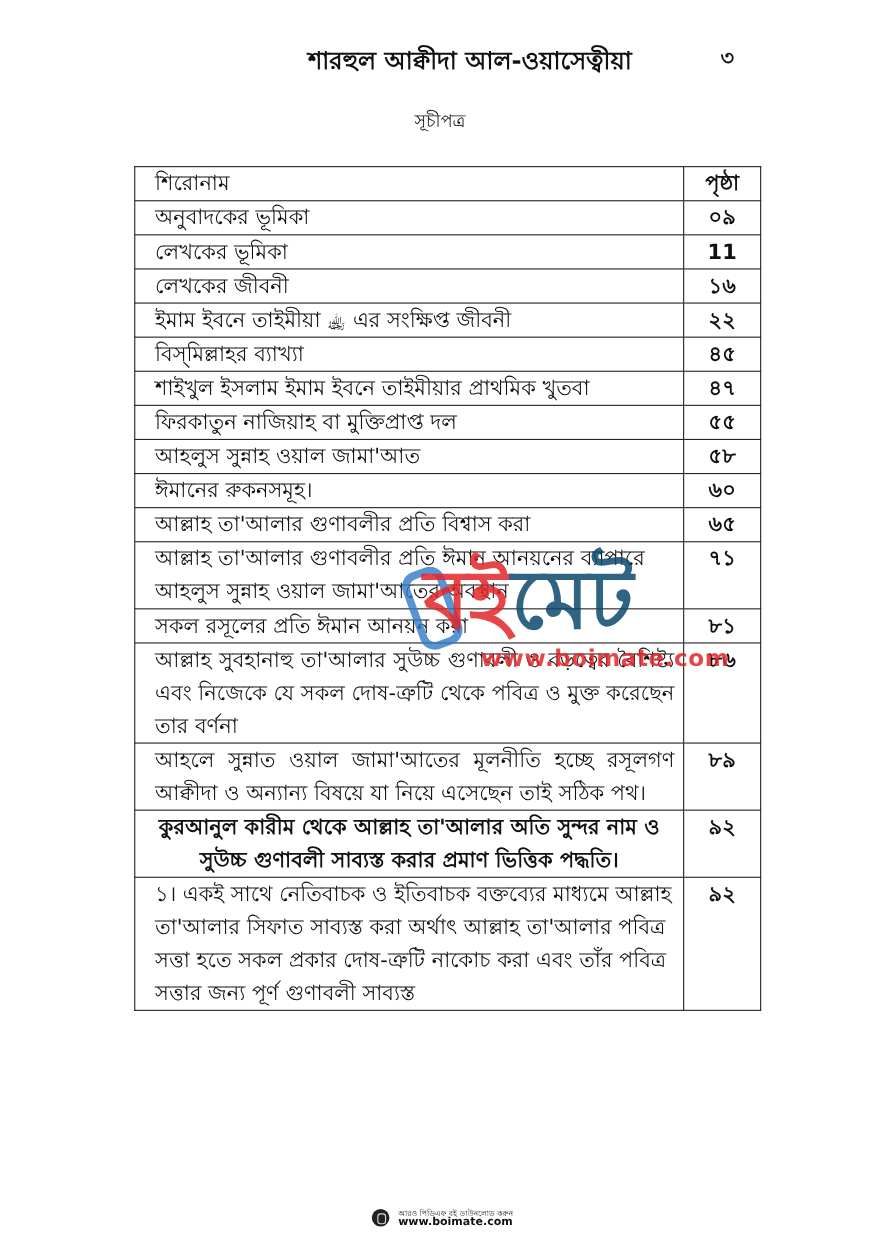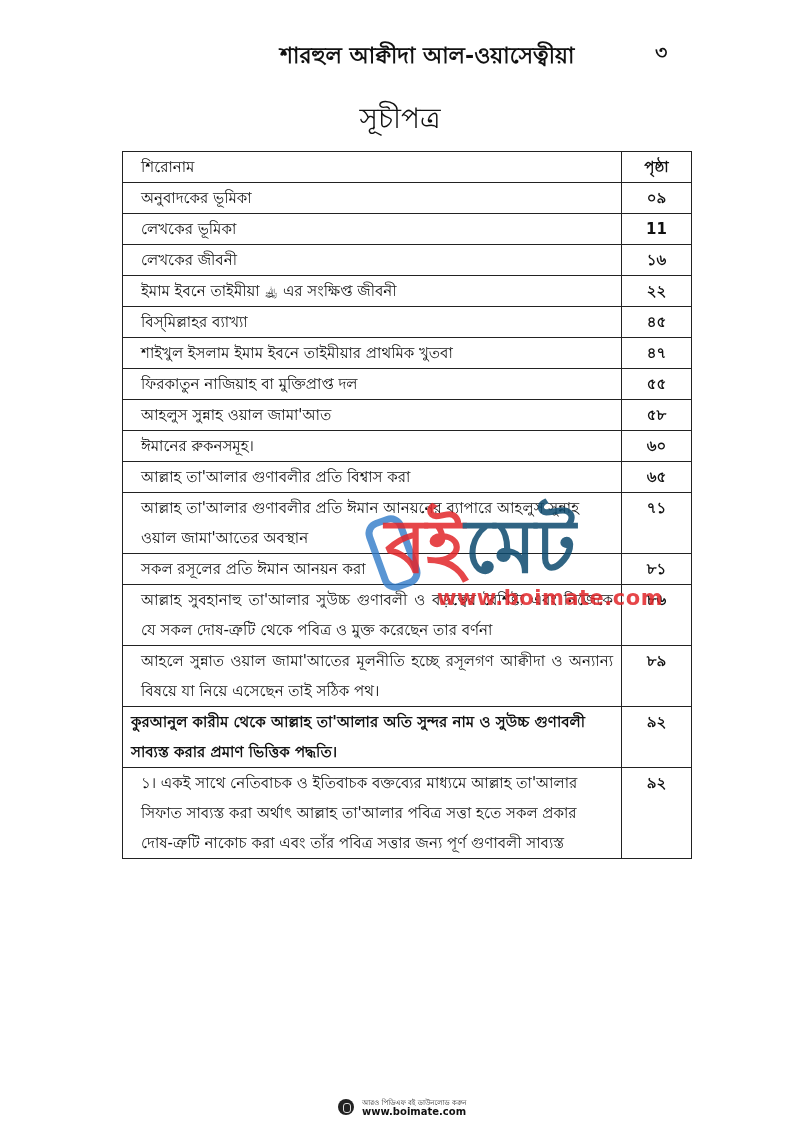--- a/index.html
+++ b/index.html
@@ -13,35 +13,35 @@
   }
   .running-title {
     position: absolute; left: 280px; top: 0;
     font-size: 22px; font-weight: bold; letter-spacing: 0px; white-space: nowrap;
   }
   .page-number {
     position: absolute; left: 655px; top: 0; font-size: 19px; font-weight: bold;
   }
   .toc-title {
     position: absolute; top: 97px; left: 0; width: 800px; text-align: center;
-    font-size: 28px;
+    font-size: 16px;
   }
   table.toc {
     position: absolute; left: 122px; top: 151px; width: 570px;
     border-collapse: collapse; table-layout: fixed;
   }
   table.toc td {
     border: 1.5px solid #222222; vertical-align: top;
-    font-size: 15px; line-height: 30px; padding: 0 8px 0 18px;
+    font-size: 19px; line-height: 30px; padding: 0 8px 0 18px;
   }
   table.toc td.page {
     width: 69px; padding: 0; text-align: center; font-weight: bold;
   }
   table.toc td.title.justify { text-align: justify; padding-right: 8px; }
-  table.toc td.title.bold { font-weight: bold; padding-left: 8px; }
+  table.toc td.title.bold { font-weight: bold; text-align: center; padding-left: 8px; }
   .r-h { height: 30px; }
   .r-h td { line-height: 30px; }
   .pad-bottom td { padding-bottom: 24px; border-radius: 11px; }
   .pad-bottom td.page { padding-bottom: 24px; }
 
   .watermark {
     position: absolute; left: 385px; top: 506px; width: 160px; height: 110px;
     pointer-events: none;
   }
   .wm-logo {

